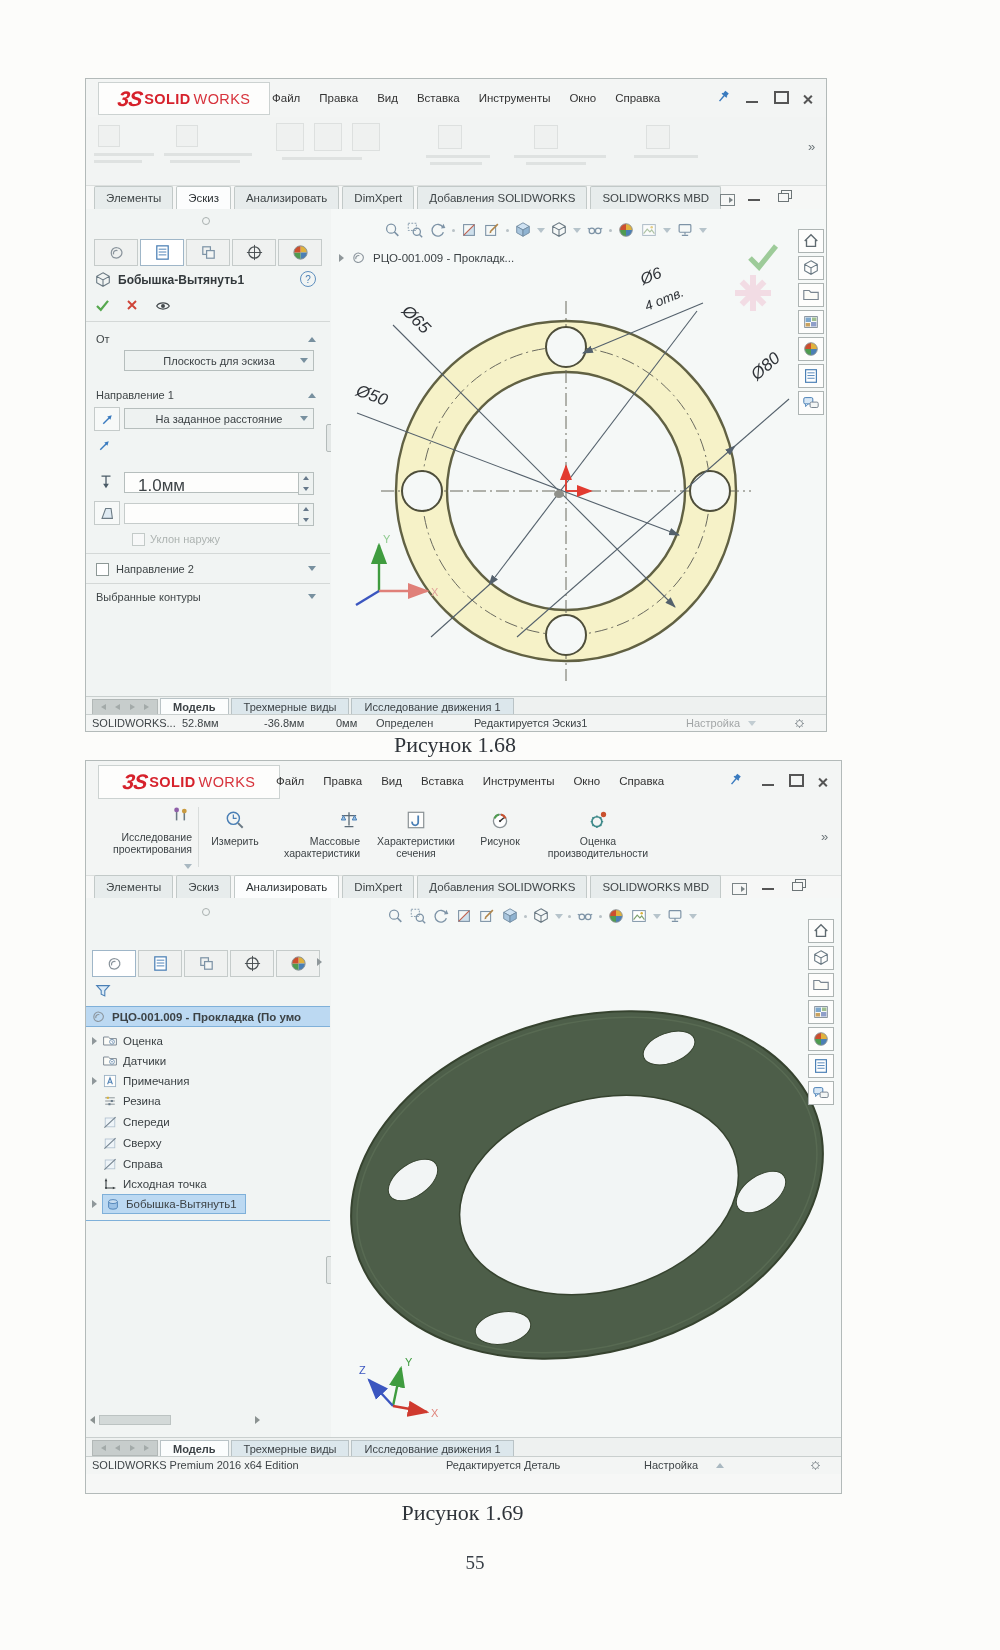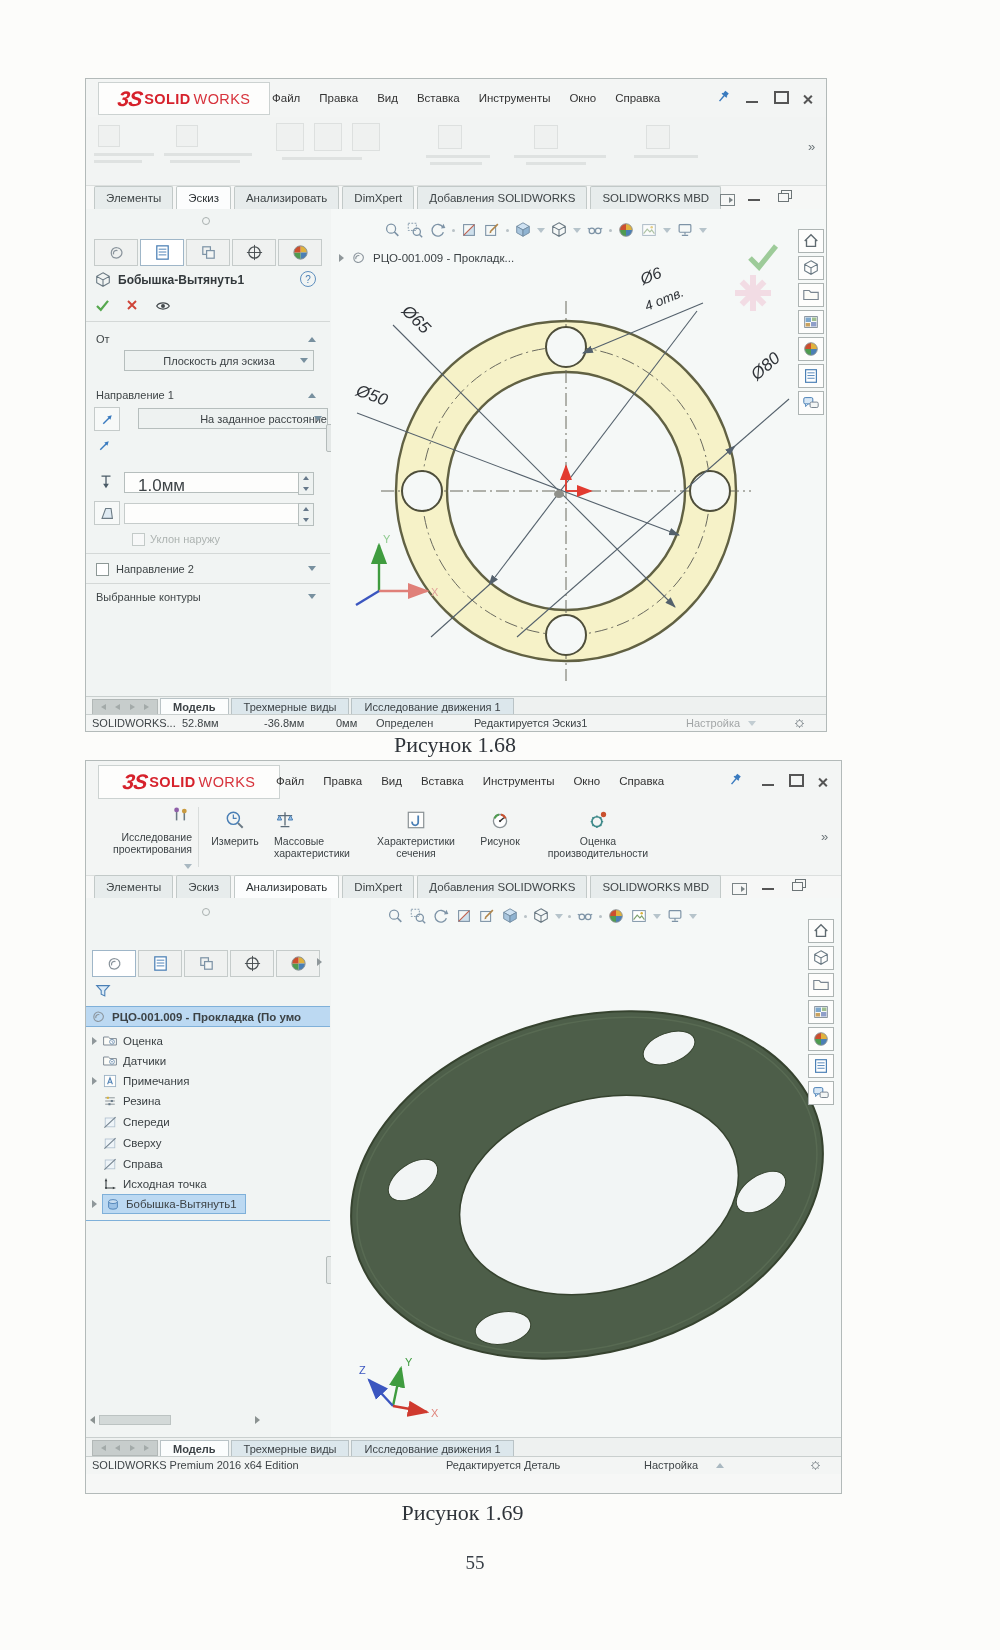--- a/index.html
+++ b/index.html
@@ -369,21 +369,21 @@
       <span class="chevd" style="position:absolute;right:5px;top:7px"></span>
     </div>
 
     <span class="abs sec-h" style="left:10px;top:180px">Направление 1</span>
     <span class="abs chevu" style="left:222px;top:184px"></span>
     <div class="iconbox" style="left:8px;top:198px">
         <svg width="17" height="17">
           <use href="#sy-arrowdir"></use>
         </svg>
       </div>
-    <div class="combo" style="left:52px;top:199px;width:188px;justify-content:flex-end;">
+    <div class="combo" style="left:38px;top:199px;width:188px;">
       <span>На заданное расстояние</span>
       <span class="chevd" style="position:absolute;right:5px;top:7px"></span>
     </div>
     <svg class="abs" style="left:10px;top:228px" width="17" height="17">
         <use href="#sy-arrowdir"></use>
       </svg>
     <div class="abs inputbox" style="left:38px;top:224px;width:188px;height:28px;">
       <div class="abs caret-sel" style="left:1px;top:1px;height:26px;width:10px"></div>
     </div>
 
@@ -646,21 +646,21 @@
       <div style="font-size:10.5px;line-height:12px;color:#3d4346">Исследование проектирования</div>
       <span class="chevd" style="display:inline-block;margin-top:3px;opacity:.6"></span>
     </div>
     <div class="abs" style="left:112px;top:6px;width:1px;height:60px;background:#d8dcdb"></div>
     <div class="abs" style="left:118px;top:8px;width:62px;text-align:center">
       <svg width="22" height="22">
           <use href="#sy-measure"></use>
         </svg>
       <div style="font-size:10.5px;line-height:12px;color:#3d4346">Измерить</div>
     </div>
-    <div class="abs" style="left:188px;top:8px;width:86px;text-align:left">
+    <div class="abs" style="left:188px;top:8px;width:86px;text-align:right">
       <svg width="22" height="22">
           <use href="#sy-mass"></use>
         </svg>
       <div style="font-size:10.5px;line-height:12px;color:#3d4346">Массовые характеристики</div>
     </div>
     <div class="abs" style="left:282px;top:8px;width:96px;text-align:center">
       <svg width="22" height="22">
           <use href="#sy-sectionprop"></use>
         </svg>
       <div style="font-size:10.5px;line-height:12px;color:#3d4346">Характеристики сечения</div>

